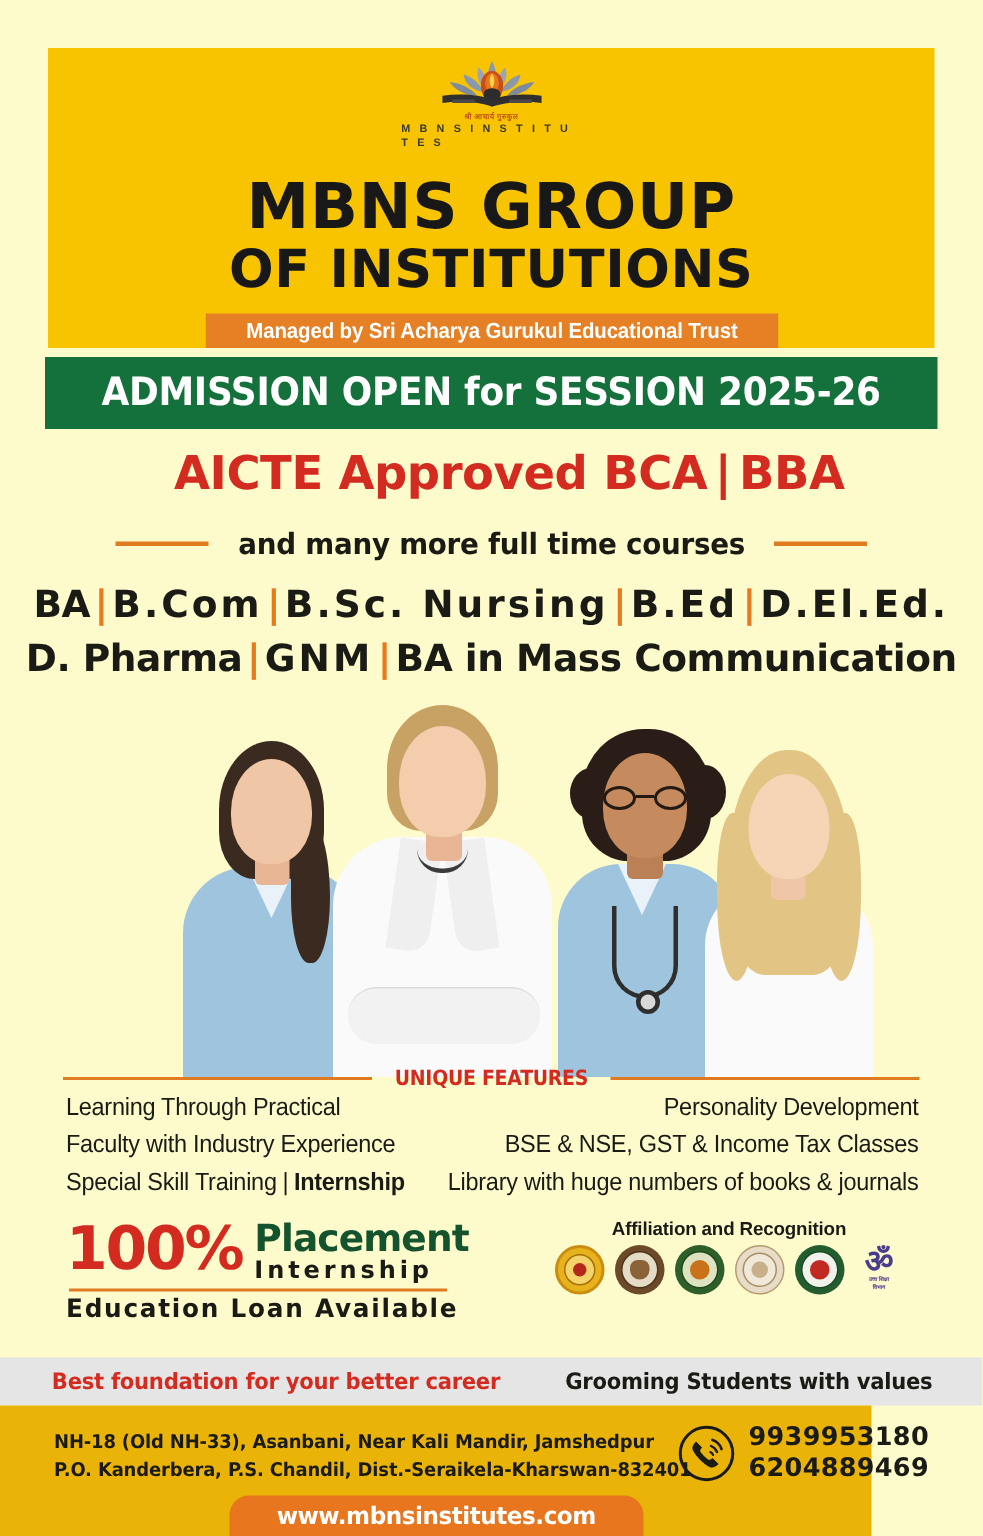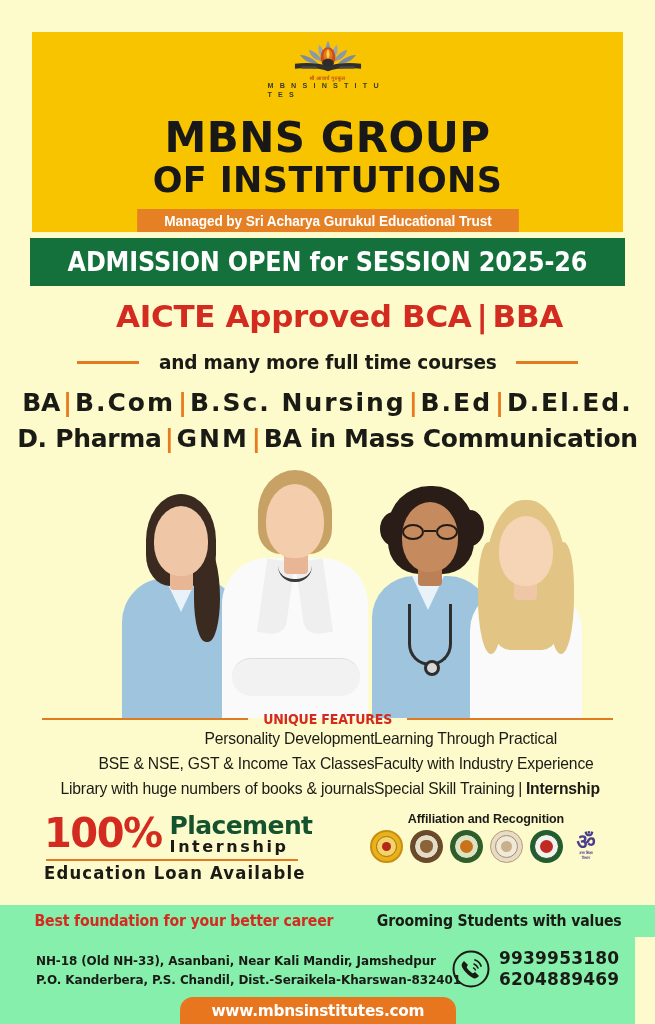--- a/index.html
+++ b/index.html
@@ -379,21 +379,21 @@
     color: #2A2A22;
     line-height: 12.5px;
     letter-spacing: -0.05px;
   }
 
   
   .tagline-band {
     position: absolute;
     left: 0; top: 905px;
     width: 655px; height: 32px;
-    background: #86efac;
+    background: #e5e5e5;
     display: flex;
     align-items: center;
     justify-content: center;
     gap: 26px;
   }
   .tag-red {
     color: #D42B20;
     font-family: "DejaVu Sans", sans-serif;
     font-weight: bold;
     font-size: 15px;
@@ -406,22 +406,22 @@
     font-weight: bold;
     font-size: 15px;
     letter-spacing: -0.2px;
     transform: scaleX(0.94);
   }
 
   
   .footer {
     position: absolute;
     left: 0; top: 937px;
-    width: 635px; height: 87px;
-    background: #86efac;
+    width: 581px; height: 87px;
+    background: #eab308;
   }
   .addr {
     position: absolute;
     left: 36px; top: 14px;
     width: 410px;
   }
   .addr div {
     font-family: "DejaVu Sans", sans-serif;
     font-weight: bold;
     font-size: 12.6px;
@@ -578,29 +578,29 @@
     </div>
   </div>
 
   <div class="uf-header">
     <div class="rule"></div>
     <div class="label">UNIQUE FEATURES</div>
     <div class="rule"></div>
   </div>
 
   <div class="features">
+    <div class="feat-col left">
+      <div>Learning Through Practical</div>
+      <div>Faculty with Industry Experience</div>
+      <div><span>Special Skill Training</span><span class="bar">|</span><span class="bold">Internship</span></div>
+    </div>
     <div class="feat-col right">
       <div>Personality Development</div>
       <div>BSE &amp; NSE, GST &amp; Income Tax Classes</div>
       <div>Library with huge numbers of books &amp; journals</div>
-    </div>
-    <div class="feat-col left">
-      <div>Learning Through Practical</div>
-      <div>Faculty with Industry Experience</div>
-      <div><span>Special Skill Training</span><span class="bar">|</span><span class="bold">Internship</span></div>
     </div>
   </div>
 
   <div class="placement">
     <div class="placement-row">
       <div class="pc-100">100%</div>
       <div class="pc-text">
         <div class="pc-placement">Placement</div>
         <div class="pc-assist">Internship</div>
       </div>

